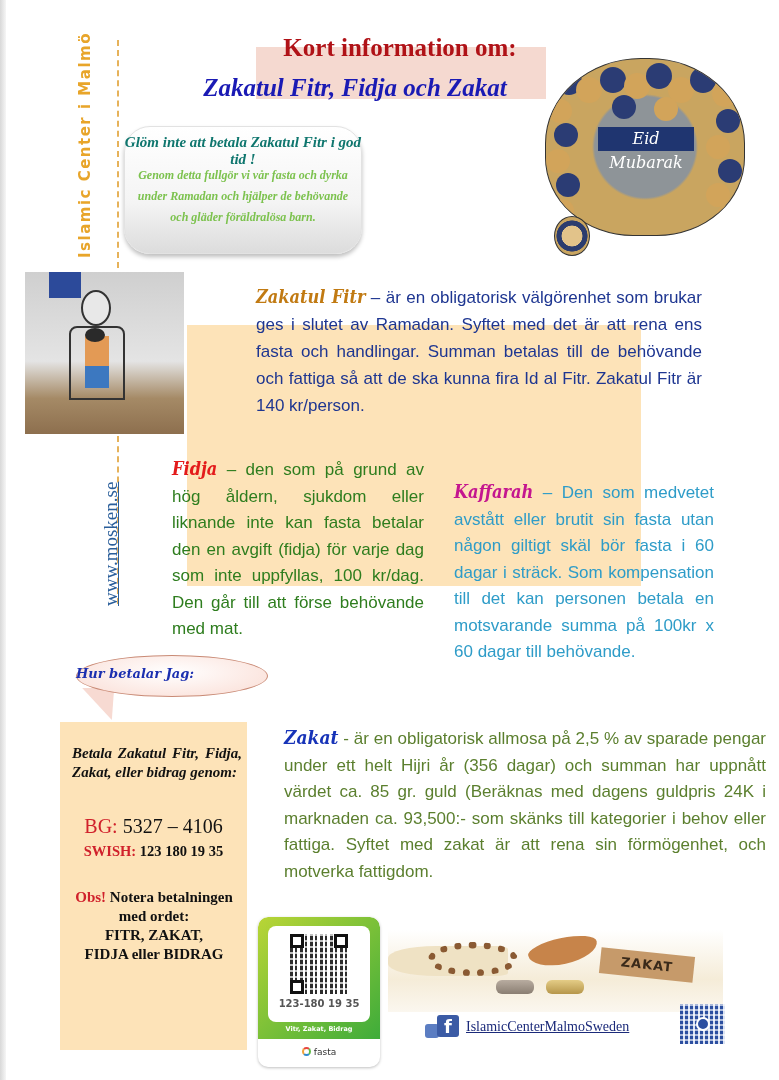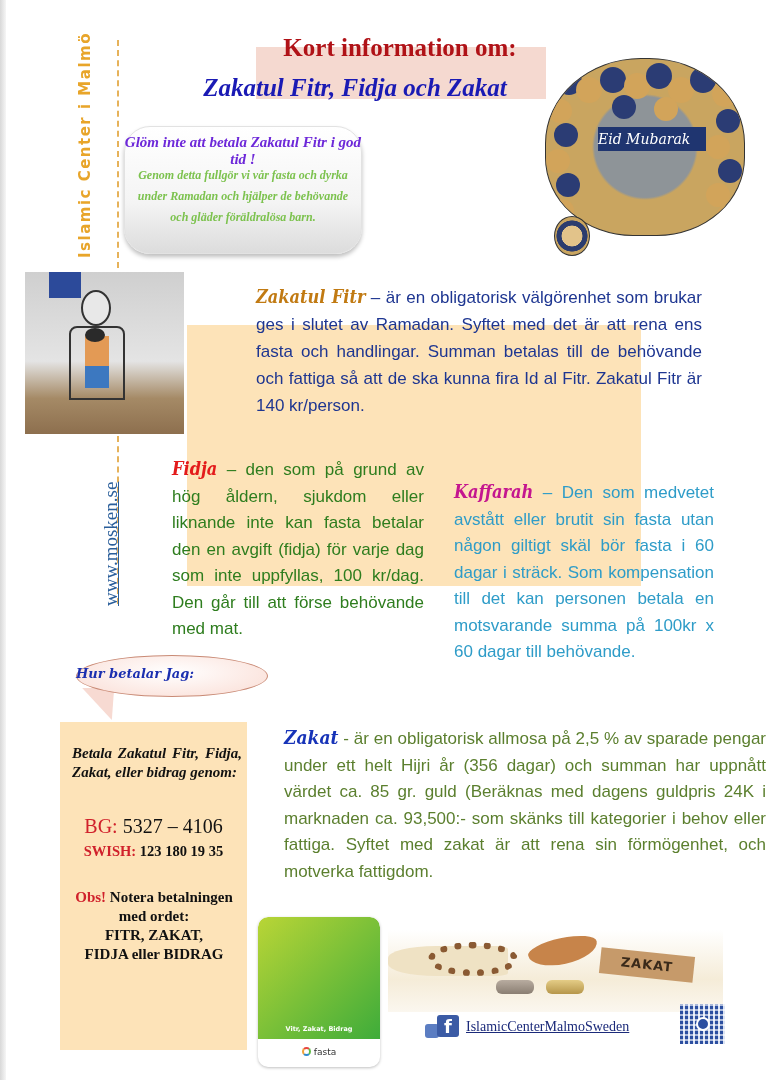--- a/index.html
+++ b/index.html
@@ -14,27 +14,27 @@
   .vtext { position: absolute; transform: rotate(-90deg); transform-origin: left top; white-space: nowrap; }
   .side-brand { left: 76px; top: 258px; color: #e8a52a; font-family: "DejaVu Sans", sans-serif; font-weight: bold; font-size: 15px; letter-spacing: 1.5px; }
   .side-url { left: 100px; top: 606px; color: #2a5e9a; font-family: "Liberation Serif", serif; font-size: 19px; text-decoration: underline; }
   .dash-line { position: absolute; left: 117px; width: 0; border-left: 2px dashed #e6b25a; }
 
   
   .title-band { left: 256px; top: 47px; width: 290px; height: 52px; background: #f5d9d0; }
   .title-1 { left: 220px; top: 34px; width: 360px; text-align: center; color: #b01217; font-family: "Liberation Serif", serif; font-weight: bold; font-size: 25px; }
   .title-2 { left: 160px; top: 74px; width: 390px; text-align: center; color: #1a1ab4; font-family: "Liberation Serif", serif; font-style: italic; font-weight: bold; font-size: 25px; }
   .reminder-box { left: 124px; top: 126px; width: 238px; height: 128px; border-radius: 26px; background: linear-gradient(#ffffff 0%, #f4f4f4 60%, #dcdcdc 100%); box-shadow: 0 3px 4px rgba(0,0,0,0.25); border: 1px solid #e2e2e2; }
-  .reminder-title { left: 124px; top: 134px; width: 238px; text-align: center; color: #6d28d9; font-family: "Liberation Serif", serif; font-style: italic; font-weight: bold; font-size: 15px; }
+  .reminder-title { left: 124px; top: 134px; width: 238px; text-align: center; color: #0f766e; font-family: "Liberation Serif", serif; font-style: italic; font-weight: bold; font-size: 15px; }
   .reminder-body { left: 130px; top: 165px; width: 226px; text-align: center; color: #7cc24e; font-family: "Liberation Serif", serif; font-style: italic; font-weight: bold; font-size: 12px; line-height: 21px; }
 
   
   .balloon-photo { left: 545px; top: 58px; width: 200px; height: 178px; border-radius: 48% 48% 44% 44%; background: radial-gradient(circle at 50% 50%, #8e9498 0 38%, transparent 40%), #c9a560; overflow: hidden; border: 1.5px solid #333; }
   .balloon { position: absolute; border-radius: 50%; }
-  .banner { position: absolute; left: 52px; top: 68px; width: 108px; height: 24px; background: #1f3570; color: #fff; font-family: "DejaVu Serif", serif; font-style: italic; font-size: 14px; text-align: left; line-height: 24px; }
+  .banner { position: absolute; left: 52px; top: 68px; width: 96px; height: 24px; background: #1f3570; color: #fff; font-family: "DejaVu Serif", serif; font-style: italic; font-size: 16px; text-align: center; line-height: 24px; }
   .mini-circle { left: 554px; top: 216px; width: 36px; height: 40px; border-radius: 50%; border: 1.5px solid #333; background: radial-gradient(circle, #e2c38a 0 40%, #2b3c6e 42% 60%, #c9a560 62%); }
 
   
   .drawing { left: 25px; top: 272px; width: 159px; height: 162px; background: linear-gradient(#cfcfcf 0%, #e4e4e4 55%, #a58a66 78%, #8d6f4e 100%); overflow: hidden; }
 
   
   .orange-block { left: 187px; top: 325px; width: 454px; height: 261px; background: #fde3b8; }
 
   .para { position: absolute; text-align: justify; font-family: "Liberation Sans", sans-serif; font-stretch: condensed; }
   .para .term { font-family: "DejaVu Serif", serif; font-style: italic; font-weight: bold; }
@@ -166,20 +166,28 @@
 <div class="abs pay-box"></div>
 <div class="abs pay-intro">Betala Zakatul Fitr, Fidja, Zakat, eller bidrag genom:</div>
 <div class="abs pay-line pay-bg"><span class="lbl">BG:</span> <span>5327 – 4106</span></div>
 <div class="abs pay-line pay-swish"><span class="lbl">SWISH:</span> <span class="num">123 180 19 35</span></div>
 <div class="abs pay-note"><span class="lbl">Obs!</span><span> Notera betalningen med ordet:</span><br><span>FITR, ZAKAT,</span><br><span>FIDJA eller BIDRAG</span></div>
 
 <p class="para zakat"><span class="term">Zakat</span><span> - är en obligatorisk allmosa på 2,5 % av sparade pengar under ett helt Hijri år (356 dagar) och summan har uppnått  värdet ca. 85 gr. guld  (Beräknas med dagens guldpris 24K i marknaden ca. 93,500:- som skänks till kategorier i behov eller fattiga. Syftet med zakat är att rena sin förmögenhet, och motverka fattigdom.</span></p>
 
 <div class="abs swish-card">
   <div class="swish-green"></div>
+  <div class="swish-inner">
+    <div class="qr"></div>
+    <div class="qr-overlay"></div>
+    <div class="qr-corner" style="left:22px;top:8px;"></div>
+    <div class="qr-corner" style="left:66px;top:8px;"></div>
+    <div class="qr-corner" style="left:22px;top:54px;"></div>
+    <div class="swish-num">123-180 19 35</div>
+  </div>
   <div class="swish-cap">Vitr, Zakat, Bidrag</div>
   <div class="swish-logo"><span class="ring"></span><span>fasta</span></div>
 </div>
 
 <div class="abs zakat-photo">
   <div style="position:absolute;left:0;top:16px;width:120px;height:30px;background:#efe2c4;border-radius:40% 10% 10% 40%;"></div>
   <div class="beads"></div>
   <div class="bowl"></div>
   <div class="coin" style="left:108px;top:50px;background:linear-gradient(#b8aca0,#8a7e72);"></div>
   <div class="coin" style="left:158px;top:50px;background:linear-gradient(#e4cc86,#b6964a);"></div>

